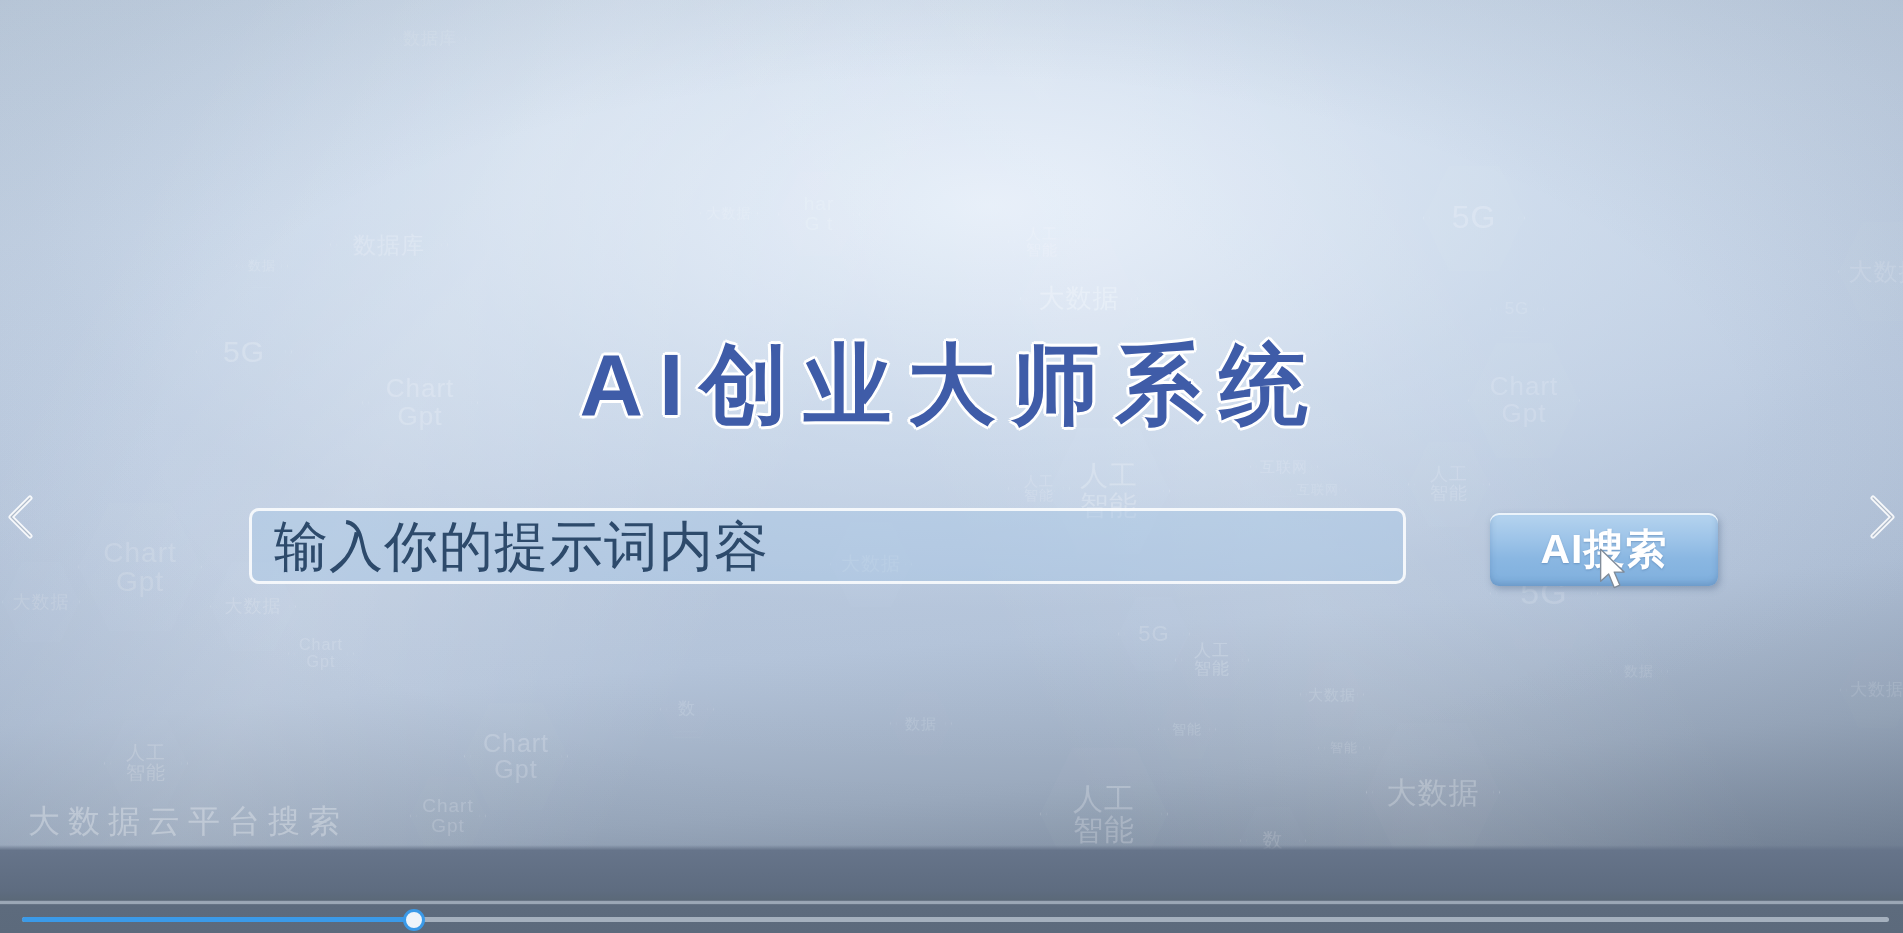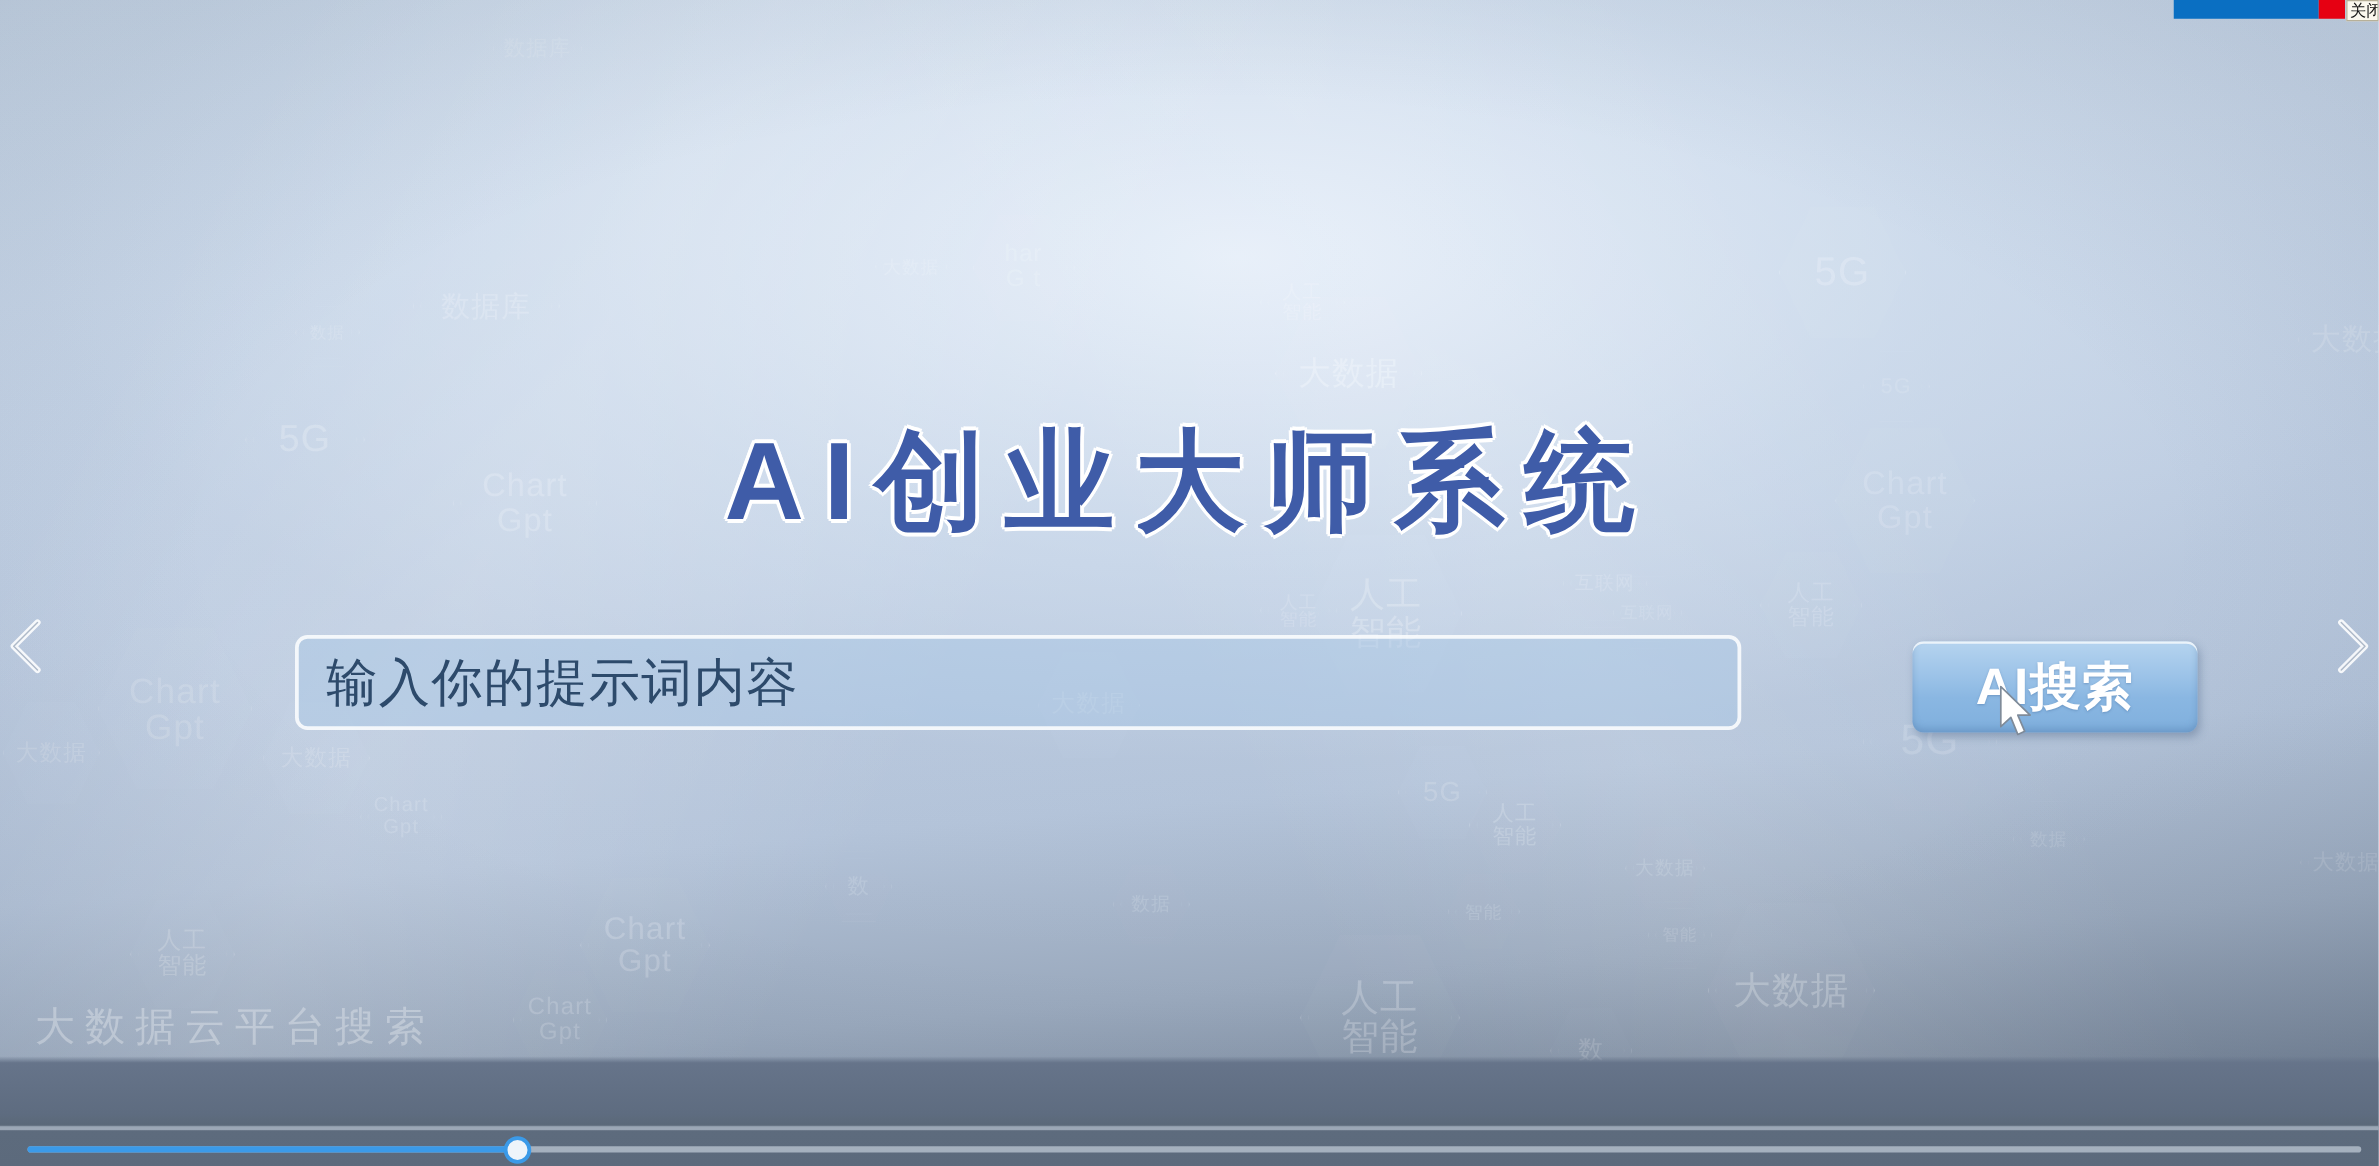--- a/index.html
+++ b/index.html
@@ -150,40 +150,40 @@
        3px  0   0 #ffffff,
        0   -3px 0 #ffffff,
        0    3px 0 #ffffff;
     white-space: nowrap;
     user-select: none;
   }
 
   
   .search-input {
     position: absolute;
-    left: 236px;
+    left: 249px;
     top: 508px;
     width: 1157px;
     height: 76px;
     box-sizing: border-box;
     background: rgba(168,198,228,0.46);
     border: 3px solid rgba(255,255,255,0.85);
     border-radius: 10px;
     outline: none;
     font-family: Liberation Sans, sans-serif;
-    font-size: 41px;
+    font-size: 54px;
     color: #2d4a6b;
     padding: 0 22px;
     letter-spacing: 1px;
   }
   .search-input::placeholder { color: #2d4a6b; opacity: 1; }
 
   .search-btn {
     position: absolute;
-    left: 1530px;
+    left: 1490px;
     top: 513px;
     width: 228px;
     height: 73px;
     box-sizing: border-box;
     border: none;
     border-radius: 9px;
     background: linear-gradient(180deg, #b6d4ef 0%, #9cc3e8 38%, #8ab7e2 62%, #7fafdd 100%);
     box-shadow:
       inset 0 2px 0 rgba(255,255,255,0.75),
       inset 0 -3px 6px rgba(60,100,150,0.30),
@@ -435,25 +435,20 @@
       </div>
     </div>
   <div class="bg-sheen"></div>
   <div class="bg-vignette"></div>
 
   <div class="watermark">大数据云平台搜索</div>
 
   <div class="bg-bottom-band"></div>
   <div class="band-hairline"></div>
 
-  <div class="top-strip">
-    <div class="top-blue"></div>
-    <div class="top-red"></div>
-    <div class="top-close">关闭</div>
-  </div>
 
   <div class="title">AI创业大师系统</div>
 
   <input class="search-input" type="text" placeholder="输入你的提示词内容" style="">
 
   <button class="search-btn">AI搜索</button>
 
   <svg class="cursor" viewBox="0 0 24 34">
     <path d="M2 1 L2 27 L8.5 21 L13 32 L17.5 30 L13 19.5 L21 19.5 Z" fill="#ffffff" stroke="#7f8b99" stroke-width="1.1" stroke-linejoin="round"></path>
   </svg>

